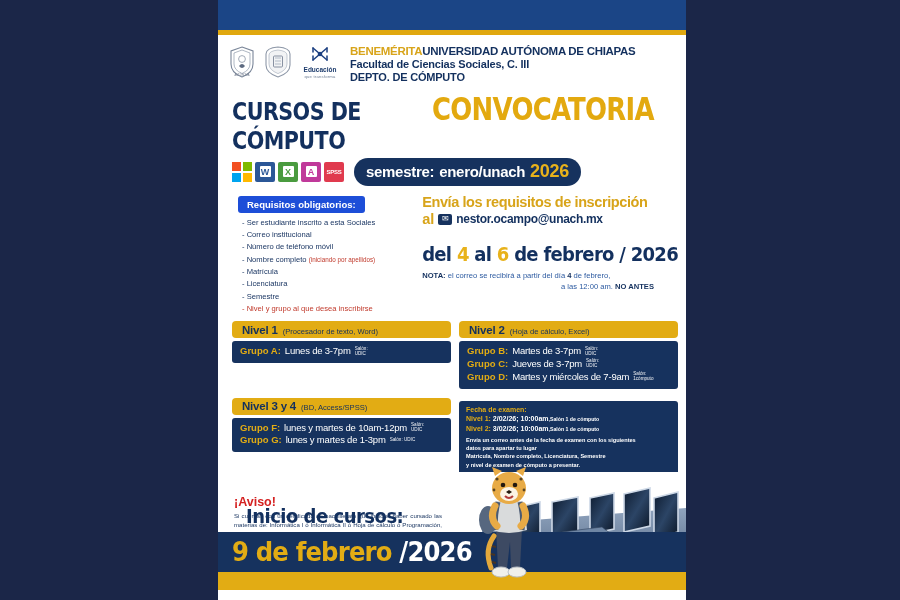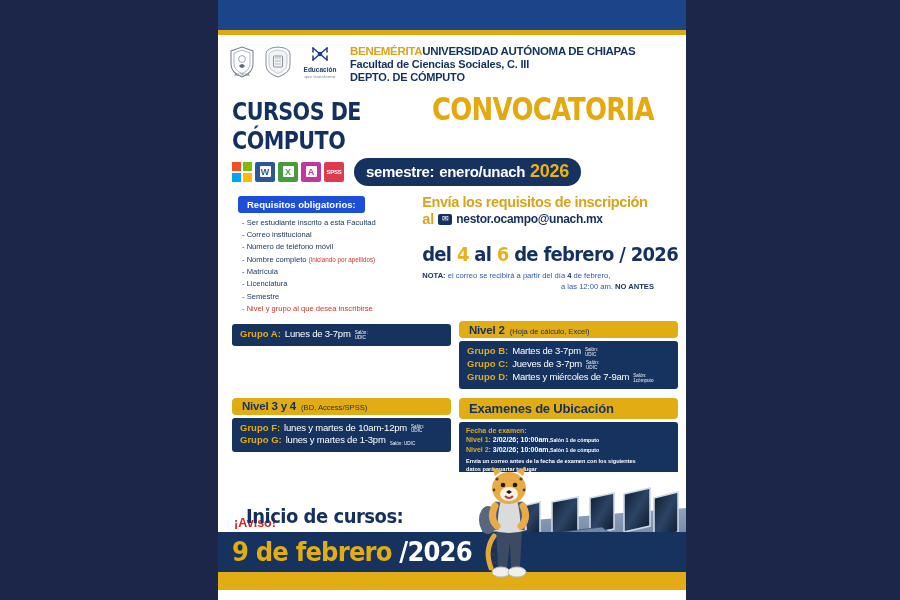--- a/index.html
+++ b/index.html
@@ -134,21 +134,21 @@
     background: #e2ac14; border-radius: 4px;
     padding: 2.5px 10px; display: flex; align-items: baseline; gap: 5px;
     color: #13305e;
   }
   .lvl-head .n { font-size: 11.5px; font-weight: bold; letter-spacing: -0.2px; }
   .lvl-head .sub { font-size: 7.6px; }
   .lvl-box {
     background: #16325e; border-radius: 3px;
     margin-top: 3px; padding: 4px 8px 5px 8px;
   }
-  .grp { display: flex; align-items: flex-end; gap: 4px; line-height: 1.35; white-space: nowrap; }
+  .grp { display: flex; align-items: center; gap: 4px; line-height: 1.35; white-space: nowrap; }
   .grp .gname { color: #e2ac14; font-size: 9.5px; font-weight: bold; }
   .grp .gtime { color: #ffffff; font-size: 9.5px; font-weight: normal; letter-spacing: -0.2px; }
   .grp .gsalon { color: #ffffff; font-size: 4.6px; line-height: 1.08; opacity: .95; }
   .grp .gsalon span { display: block; }
   .grp .gsalon.inline span { display: inline; }
 
   .ex-head {
     background: #e2ac14; border-radius: 4px;
     padding: 3px 10px; color: #13305e;
     font-size: 13px; font-weight: bold; letter-spacing: -0.2px;
@@ -285,21 +285,21 @@
         <span>semestre:</span>
         <span>enero/unach</span>
         <span class="yr">2026</span>
       </div>
     </div>
 
     <div class="cols">
       <div class="col-left">
         <div class="req-head">Requisitos obligatorios:</div>
         <ul class="req-list">
-          <li><span>- Ser estudiante inscrito a esta Facultad</span></li>
+          <li><span>- Ser estudiante inscrito a esta Sociales</span></li>
           <li><span>- Correo institucional</span></li>
           <li><span>- Número de teléfono móvil</span></li>
           <li><span>- Nombre completo </span><span class="hint">(iniciando por apellidos)</span></li>
           <li><span>- Matrícula</span></li>
           <li><span>- Licenciatura</span></li>
           <li><span>- Semestre</span></li>
           <li class="accent"><span>- Nivel y grupo al que desea inscribirse</span></li>
         </ul>
       </div>
 
@@ -313,20 +313,24 @@
         <div class="dates-big"><span>del </span><span class="g">4</span><span> al </span><span class="g">6</span><span> de febrero / 2026</span></div>
         <div class="nota">
           <b class="navy">NOTA:</b><span> el correo se recibirá a partir del día </span><b class="navy">4</b><span> de febrero,</span>
           <span class="ln2"><span>a las 12:00 am. </span><b class="navy">NO ANTES</b></span>
         </div>
       </div>
     </div>
 
     <div class="levels">
       <div class="lvl-col">
+        <div class="lvl-head">
+          <span class="n">Nivel 1</span>
+          <span class="sub">(Procesador de texto, Word)</span>
+        </div>
         <div class="lvl-box">
           <div class="grp">
             <span class="gname">Grupo A:</span>
             <span class="gtime">Lunes de 3-7pm</span>
             <span class="gsalon">
                 <span>Salón:</span>
                 <span>UDIC</span>
               </span>
           </div>
         </div>
@@ -383,21 +387,20 @@
           </div>
           <div class="grp">
             <span class="gname">Grupo G:</span>
             <span class="gtime">lunes y martes de 1-3pm</span>
             <span class="gsalon inline"><span>Salón:</span> <span>UDIC</span></span>
           </div>
         </div>
       </div>
 
       <div class="lvl-col">
-        <div class="ex-head">Examenes de Ubicación</div>
         <div class="ex-box">
           <div class="ex-title">Fecha de examen:</div>
           <div class="ex-lvl"><span>Nivel 1:</span><span class="w"> 2/02/26; 10:00am</span><span class="tiny">,Salón 1 de cómputo</span></div>
           <div class="ex-lvl"><span>Nivel 2:</span><span class="w"> 3/02/26; 10:00am</span><span class="tiny">,Salón 1 de cómputo</span></div>
           <div class="ex-body">
             <div>Envía un correo antes de la fecha de examen con los siguientes</div>
             <div>datos para apartar tu lugar</div>
             <div>Matricula, Nombre completo, Licenciatura, Semestre</div>
             <div>y nivel de examen de cómputo a presentar.</div>
           </div>

